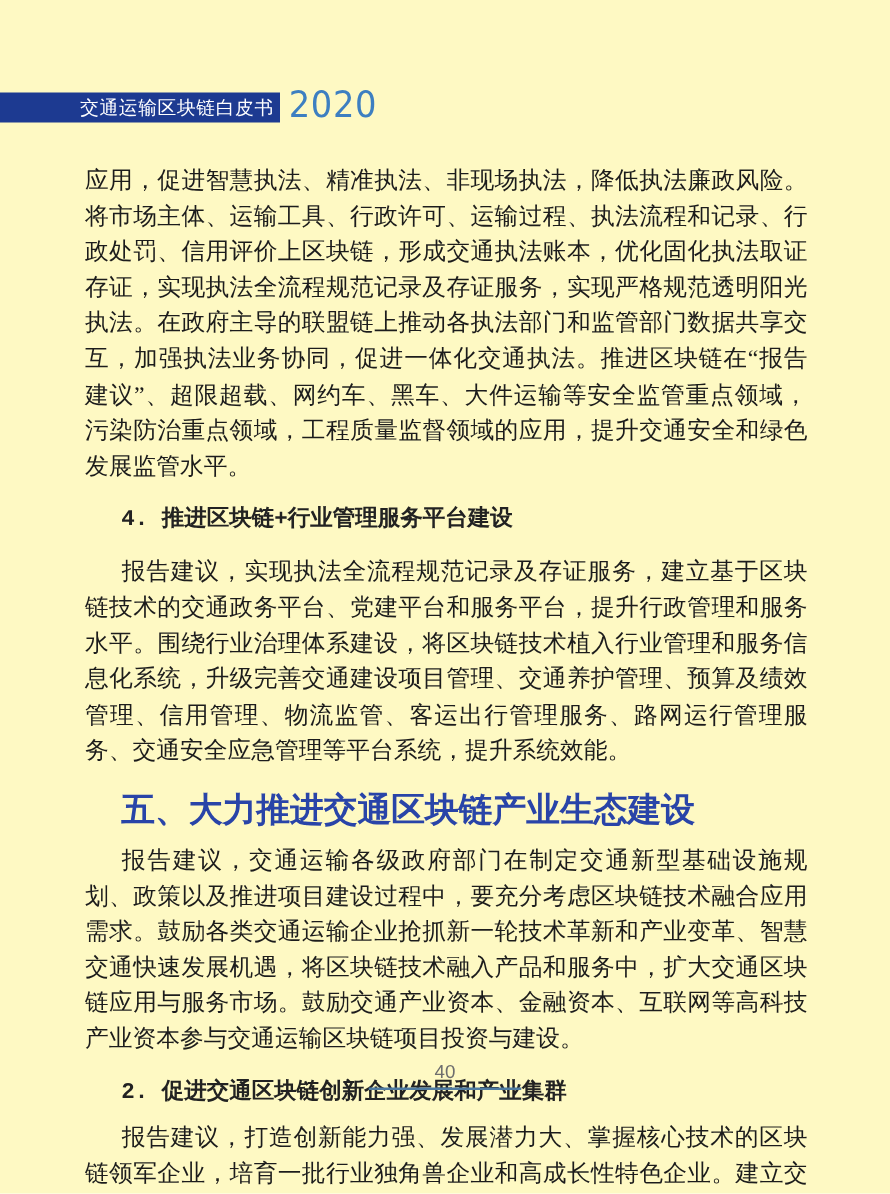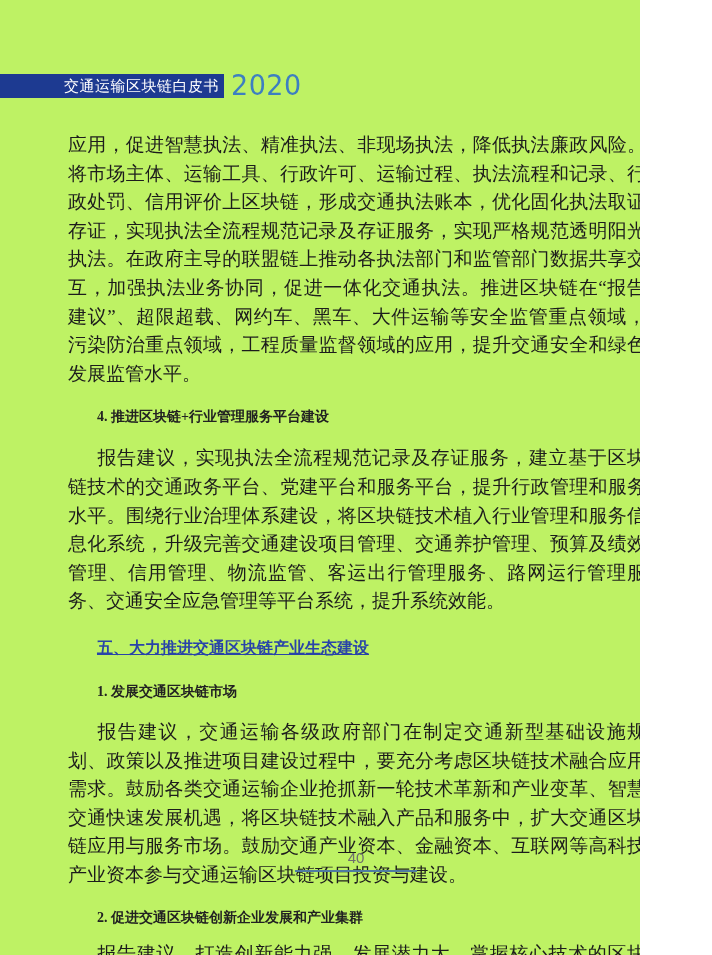--- a/index.html
+++ b/index.html
@@ -2,23 +2,23 @@
 <html><head>
 <meta charset="utf-8">
 <style>
   html, body {
     margin: 0;
     padding: 0;
     background: #ffffff;
   }
   .page {
     position: relative;
-    width: 640px;
+    width: 712px;
     height: 955px;
-    background: #bef264;
+    background: #fef9c3;
     overflow: hidden;
     font-family: "Liberation Serif", "DejaVu Serif", serif;
     color: #1c1c1c;
   }
   
   .banner {
     position: absolute;
     top: 74px;
     left: 0;
     height: 24px;
@@ -67,35 +67,34 @@
     text-align: justify;
     text-justify: inter-ideograph;
     text-indent: 1.55em;
   }
   .para.no-indent {
     text-indent: 0;
   }
   .sub-heading {
     margin: 14px 0 0 0;
     padding-left: 29px;
-    font-family: Liberation Serif, serif;
-    font-size: 14px;
+    font-family: Liberation Mono, monospace;
+    font-size: 18px;
     font-weight: 700;
     line-height: 29px;
     color: #222222;
   }
   .section-heading {
     margin: 17px 0 0 0;
     padding-left: 29px;
     font-family: "Liberation Sans", "DejaVu Sans", sans-serif;
-    font-size: 16px;
+    font-size: 27px;
     font-weight: 700;
     line-height: 30px;
     color: #2944a8;
-    text-decoration: underline;
   }
   .spacer-sm { height: 13px; }
   .spacer-xs { height: 8px; }
   .spacer-md { height: 12px; }
   
   .footer {
     position: absolute;
     left: 0;
     bottom: 16px;
     width: 712px;
@@ -137,21 +136,20 @@
     <p class="para no-indent">应用，促进智慧执法、精准执法、非现场执法，降低执法廉政风险。将市场主体、运输工具、行政许可、运输过程、执法流程和记录、行政处罚、信用评价上区块链，形成交通执法账本，优化固化执法取证存证，实现执法全流程规范记录及存证服务，实现严格规范透明阳光执法。在政府主导的联盟链上推动各执法部门和监管部门数据共享交互，加强执法业务协同，促进一体化交通执法。推进区块链在“报告建议”、超限超载、网约车、黑车、大件运输等安全监管重点领域，污染防治重点领域，工程质量监督领域的应用，提升交通安全和绿色发展监管水平。</p>
 
     <h3 class="sub-heading">4. 推进区块链+行业管理服务平台建设</h3>
 
     <div class="spacer-sm"></div>
 
     <p class="para">报告建议，实现执法全流程规范记录及存证服务，建立基于区块链技术的交通政务平台、党建平台和服务平台，提升行政管理和服务水平。围绕行业治理体系建设，将区块链技术植入行业管理和服务信息化系统，升级完善交通建设项目管理、交通养护管理、预算及绩效管理、信用管理、物流监管、客运出行管理服务、路网运行管理服务、交通安全应急管理等平台系统，提升系统效能。</p>
 
     <h2 class="section-heading">五、大力推进交通区块链产业生态建设</h2>
 
-    <h3 class="sub-heading">1. 发展交通区块链市场</h3>
 
     <div class="spacer-md"></div>
 
     <p class="para">报告建议，交通运输各级政府部门在制定交通新型基础设施规划、政策以及推进项目建设过程中，要充分考虑区块链技术融合应用需求。鼓励各类交通运输企业抢抓新一轮技术革新和产业变革、智慧交通快速发展机遇，将区块链技术融入产品和服务中，扩大交通区块链应用与服务市场。鼓励交通产业资本、金融资本、互联网等高科技产业资本参与交通运输区块链项目投资与建设。</p>
 
     <h3 class="sub-heading" style="">2. 促进交通区块链创新企业发展和产业集群</h3>
 
     <div class="spacer-xs"></div>
 
     <p class="para">报告建议，打造创新能力强、发展潜力大、掌握核心技术的区块链领军企业，培育一批行业独角兽企业和高成长性特色企业。建立交通区块链企业对接资本市场服务</p>

